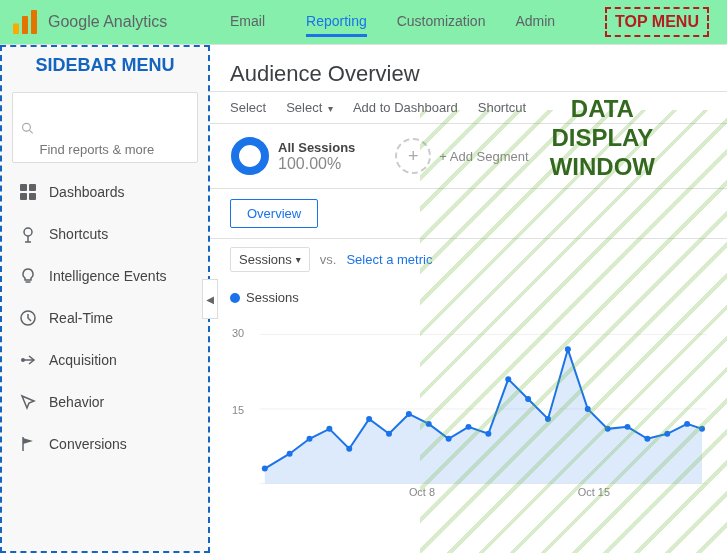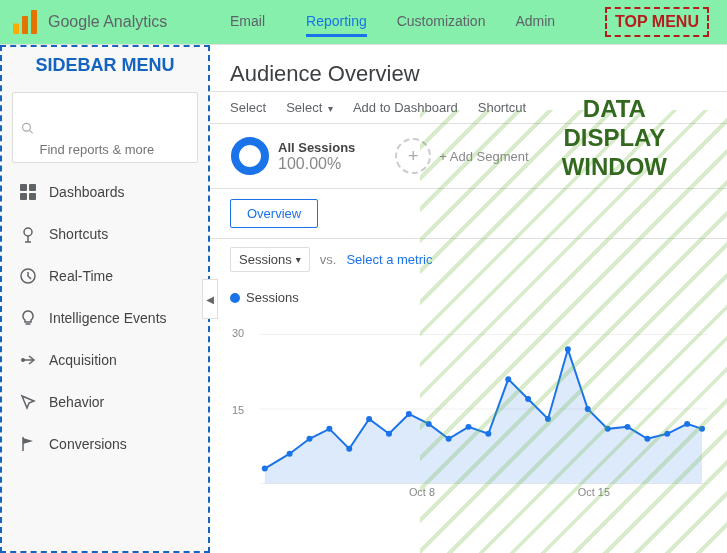--- a/index.html
+++ b/index.html
@@ -270,21 +270,21 @@
     }
     .chart-svg-container {
       width: 100%;
       height: 190px;
     }
 
     
     .data-display-label {
       position: absolute;
       top: 50px;
-      right: 60px;
+      right: 72px;
       color: #33691e;
       font-weight: bold;
       font-size: 24px;
       text-align: center;
       line-height: 1.2;
       z-index: 10;
     }
 
     
     .stripe-overlay {
@@ -375,35 +375,35 @@
           <line x1="9" y1="11" x2="9" y2="17" stroke="#5f6368" stroke-width="1.5"></line>
           <line x1="6" y1="17" x2="12" y2="17" stroke="#5f6368" stroke-width="1.5"></line>
         </svg>
       </span>
       <span>Shortcuts</span>
     </div>
 
     <div class="sidebar-item">
       <span class="item-icon">
         <svg width="18" height="18" viewBox="0 0 18 18" fill="none">
+          <path d="M9 2a5 5 0 0 1 3 9v2H6v-2A5 5 0 0 1 9 2z" stroke="#5f6368" stroke-width="1.5" fill="none"></path>
+          <line x1="6.5" y1="15" x2="11.5" y2="15" stroke="#5f6368" stroke-width="1.5"></line>
+        </svg>
+      </span>
+      <span>Intelligence Events</span>
+    </div>
+
+    <div class="sidebar-item">
+      <span class="item-icon">
+        <svg width="18" height="18" viewBox="0 0 18 18" fill="none">
           <circle cx="9" cy="9" r="7" stroke="#5f6368" stroke-width="1.5"></circle>
           <polyline points="9,5 9,9 12,12" stroke="#5f6368" stroke-width="1.5"></polyline>
         </svg>
       </span>
       <span>Real-Time</span>
-    </div>
-
-    <div class="sidebar-item">
-      <span class="item-icon">
-        <svg width="18" height="18" viewBox="0 0 18 18" fill="none">
-          <path d="M9 2a5 5 0 0 1 3 9v2H6v-2A5 5 0 0 1 9 2z" stroke="#5f6368" stroke-width="1.5" fill="none"></path>
-          <line x1="6.5" y1="15" x2="11.5" y2="15" stroke="#5f6368" stroke-width="1.5"></line>
-        </svg>
-      </span>
-      <span>Intelligence Events</span>
     </div>
 
 
     <div class="sidebar-item">
       <span class="item-icon">
         <svg width="18" height="18" viewBox="0 0 18 18" fill="none">
           <polyline points="3,9 15,9" stroke="#5f6368" stroke-width="1.5"></polyline>
           <polyline points="10,5 15,9 10,13" stroke="#5f6368" stroke-width="1.5" fill="none"></polyline>
           <circle cx="4" cy="9" r="2" fill="#5f6368"></circle>
         </svg>

